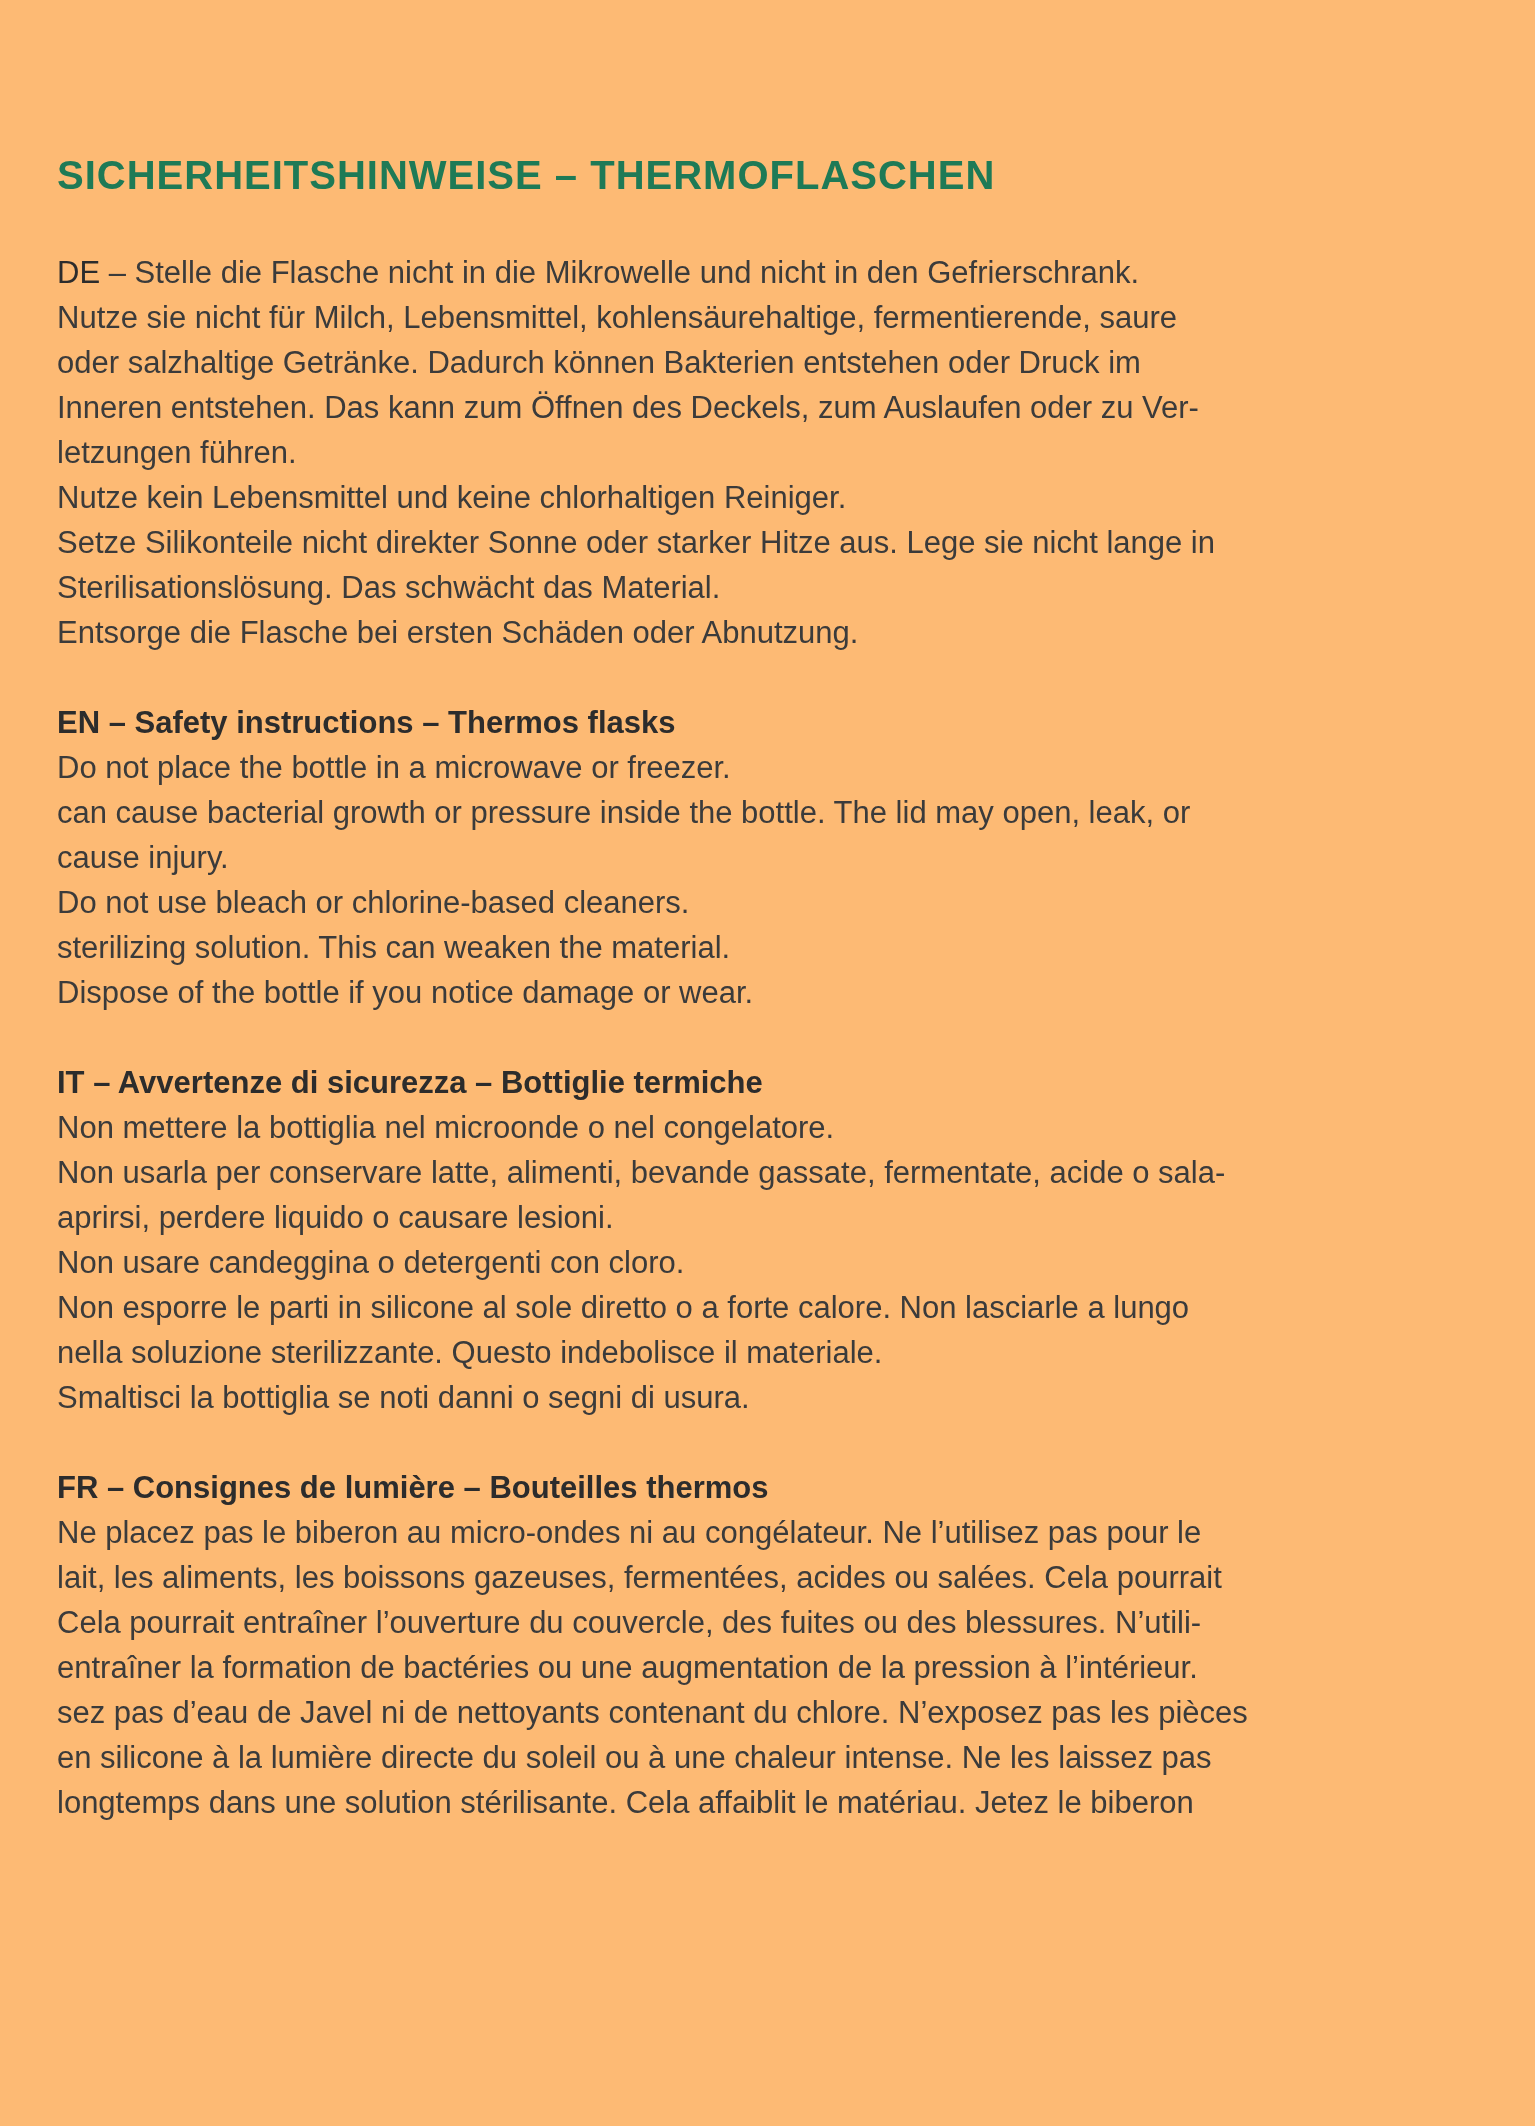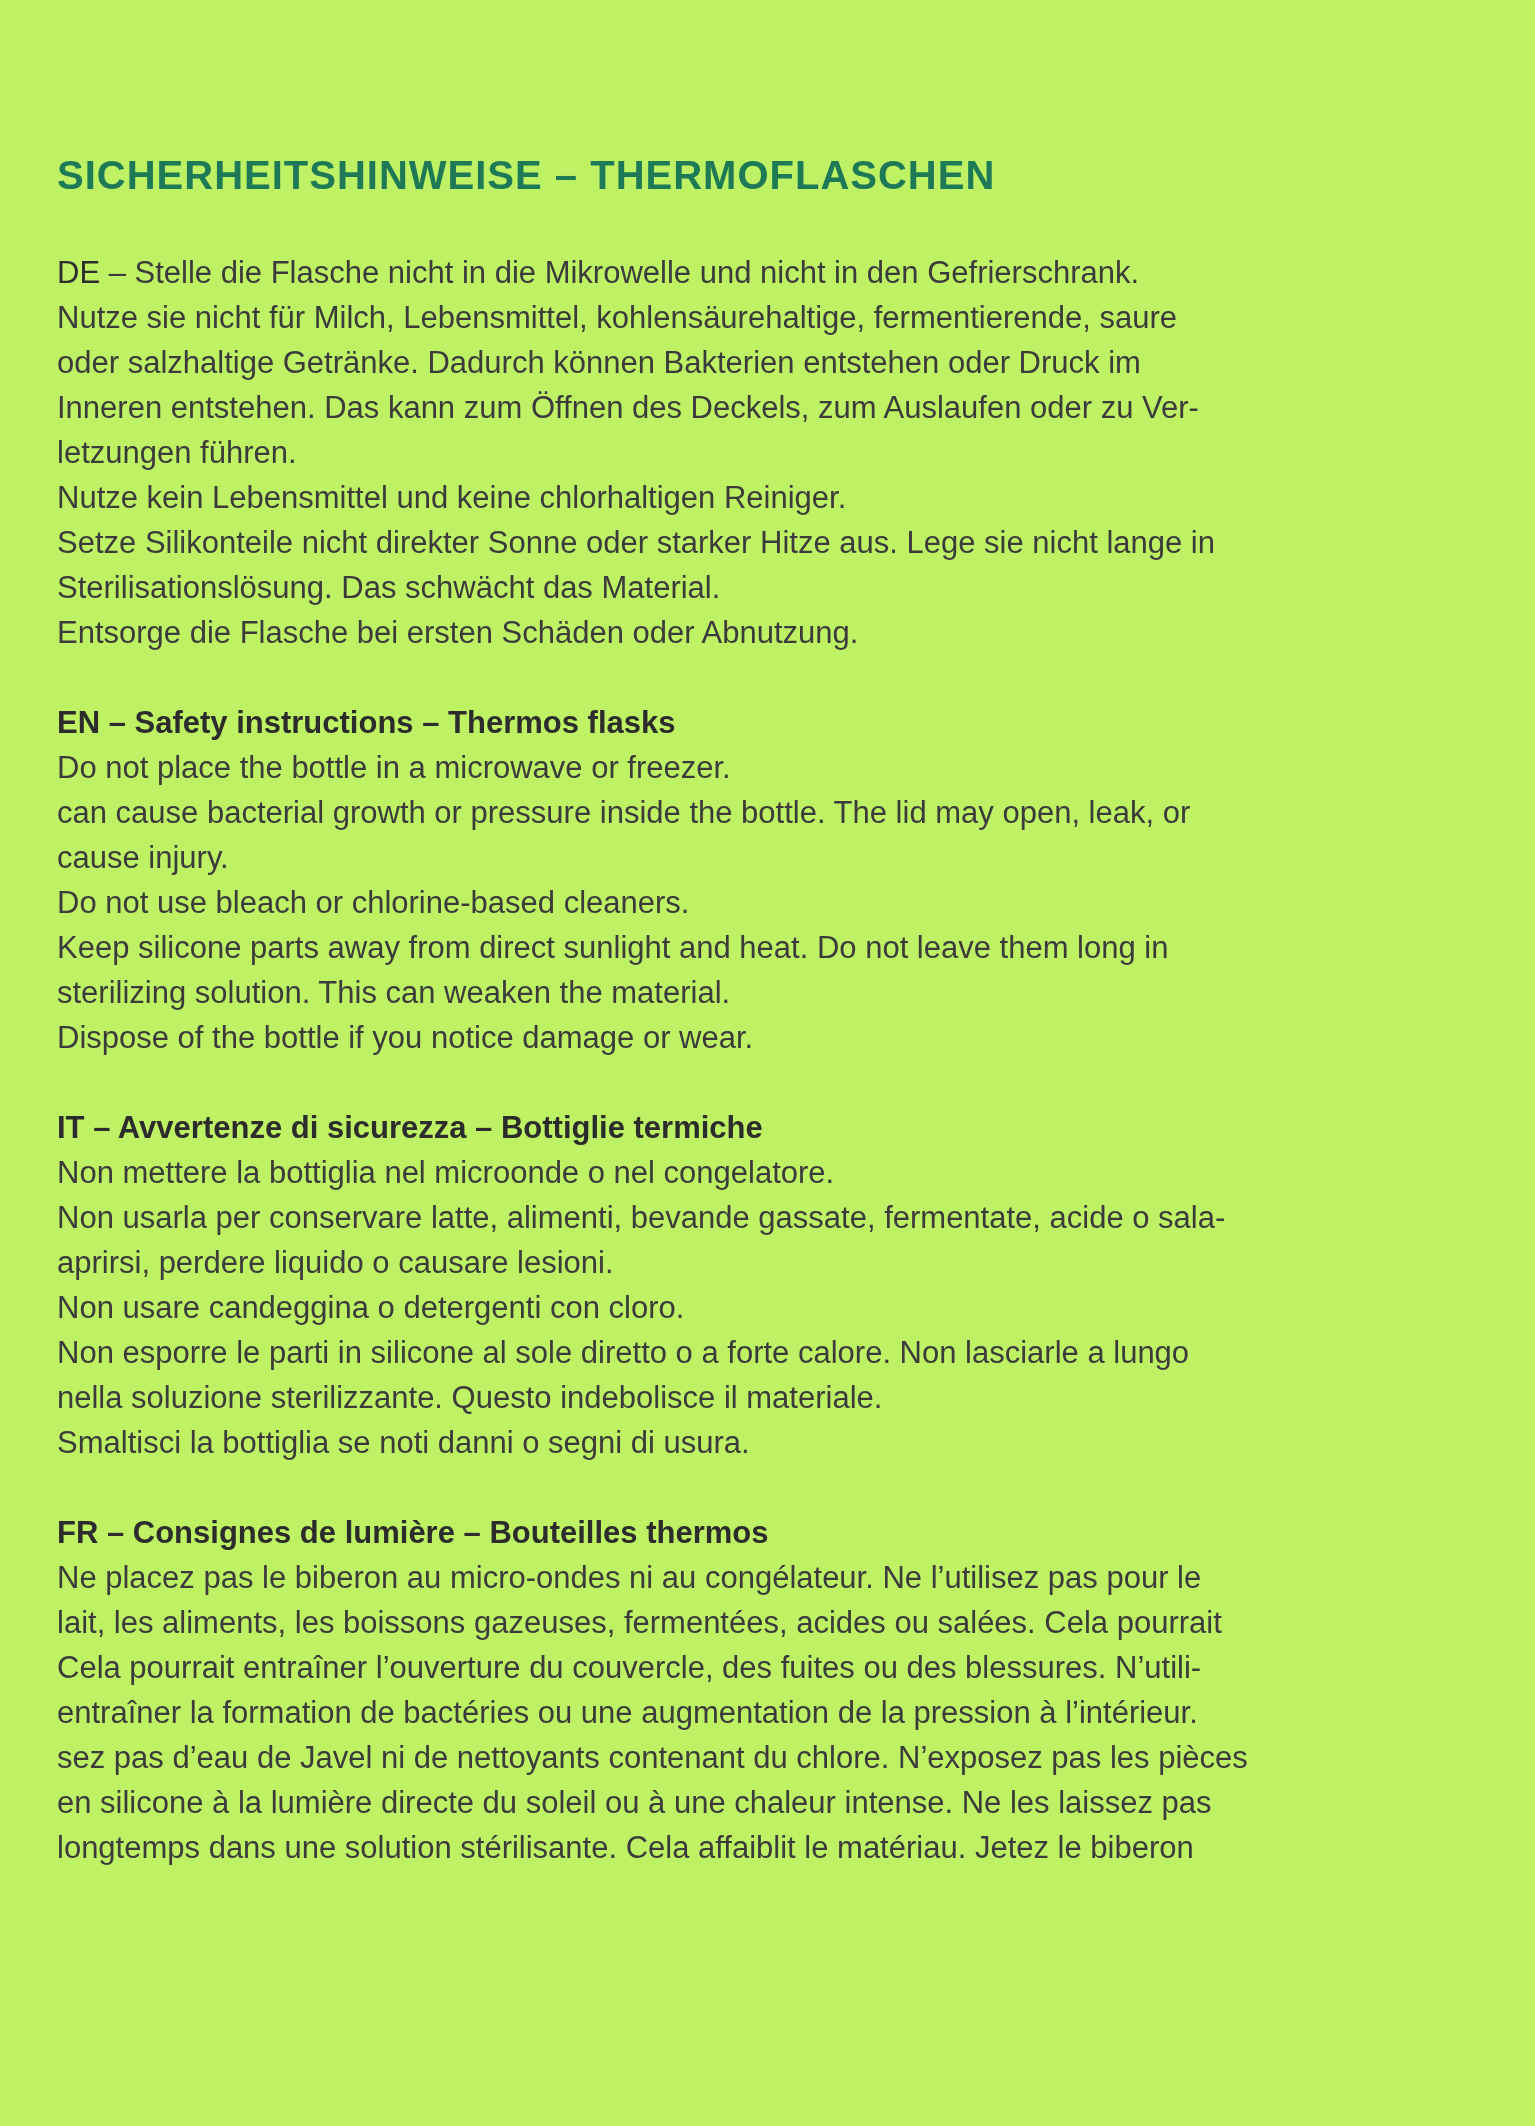--- a/index.html
+++ b/index.html
@@ -12,21 +12,21 @@
     height: 2126px;
     font-family: "Liberation Sans", sans-serif;
     color: #3b3b3b;
     overflow: hidden;
   }
   .page {
     box-sizing: border-box;
     width: 1535px;
     height: 2126px;
     padding: 150px 55px 16px 57px;
-    background: #bef264;
+    background: #fdba74;
   }
   .doc-title {
     color: #1e7a56;
     font-size: 40px;
     font-weight: 700;
     letter-spacing: 1px;
     line-height: 50px;
     margin: 0 0 50px 0;
   }
   .section {
@@ -69,21 +69,20 @@
     <div class="line">Sterilisationslösung. Das schwächt das Material.</div>
     <div class="line">Entsorge die Flasche bei ersten Schäden oder Abnutzung.</div>
   </div>
 
   <div class="section">
     <div class="section-heading">EN – Safety instructions – Thermos flasks</div>
     <div class="line">Do not place the bottle in a microwave or freezer.</div>
     <div class="line">can cause bacterial growth or pressure inside the bottle. The lid may open, leak, or</div>
     <div class="line">cause injury.</div>
     <div class="line">Do not use bleach or chlorine-based cleaners.</div>
-    <div class="line">Keep silicone parts away from direct sunlight and heat. Do not leave them long in</div>
     <div class="line">sterilizing solution. This can weaken the material.</div>
     <div class="line">Dispose of the bottle if you notice damage or wear.</div>
   </div>
 
   <div class="section">
     <div class="section-heading">IT – Avvertenze di sicurezza – Bottiglie termiche</div>
     <div class="line">Non mettere la bottiglia nel microonde o nel congelatore.</div>
     <div class="line">Non usarla per conservare latte, alimenti, bevande gassate, fermentate, acide o sala-</div>
     <div class="line">aprirsi, perdere liquido o causare lesioni.</div>
     <div class="line">Non usare candeggina o detergenti con cloro.</div>

